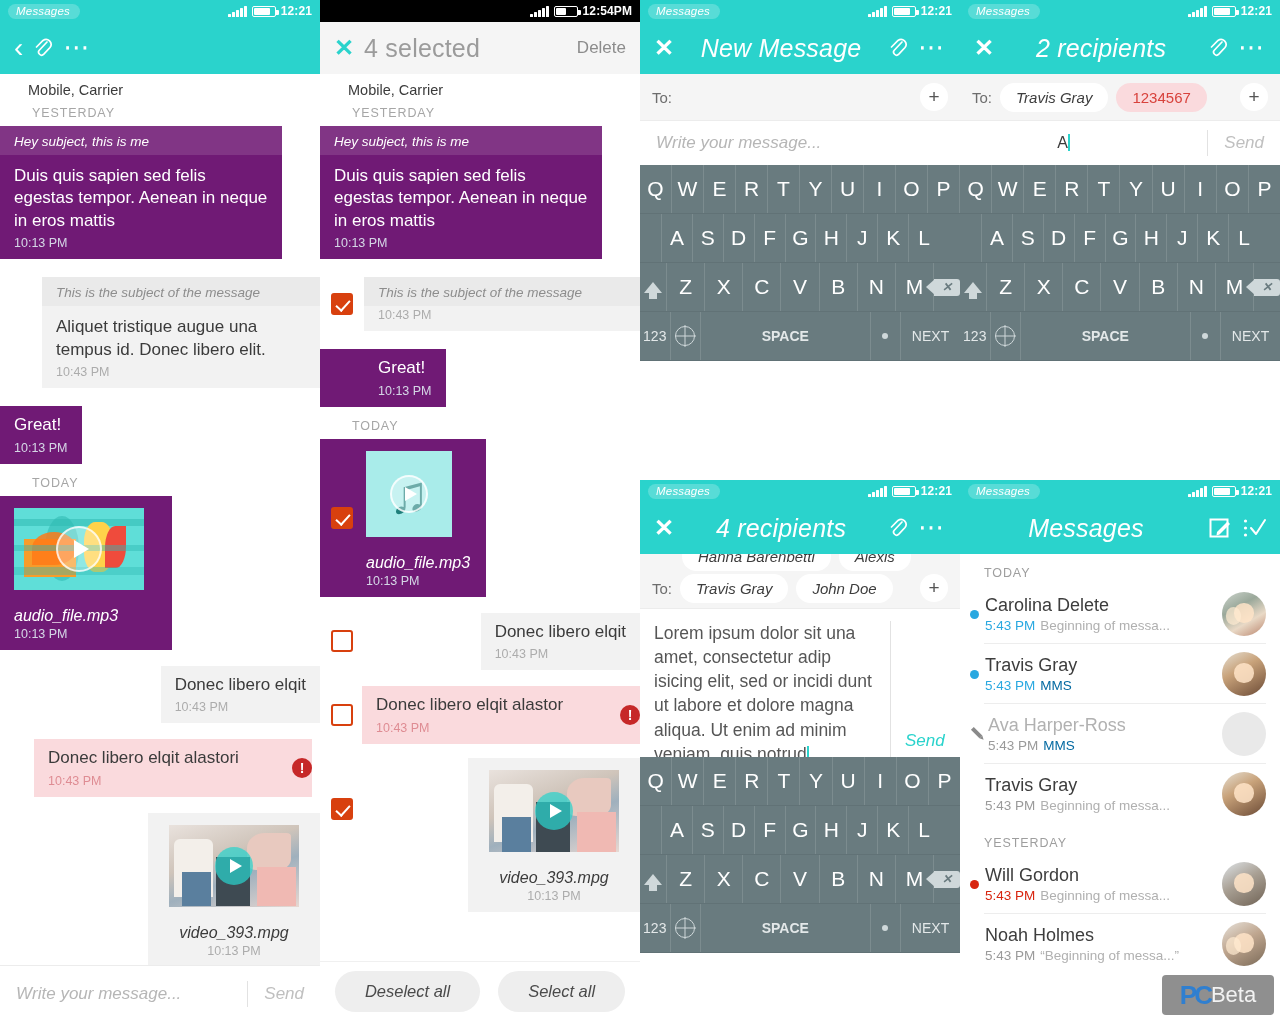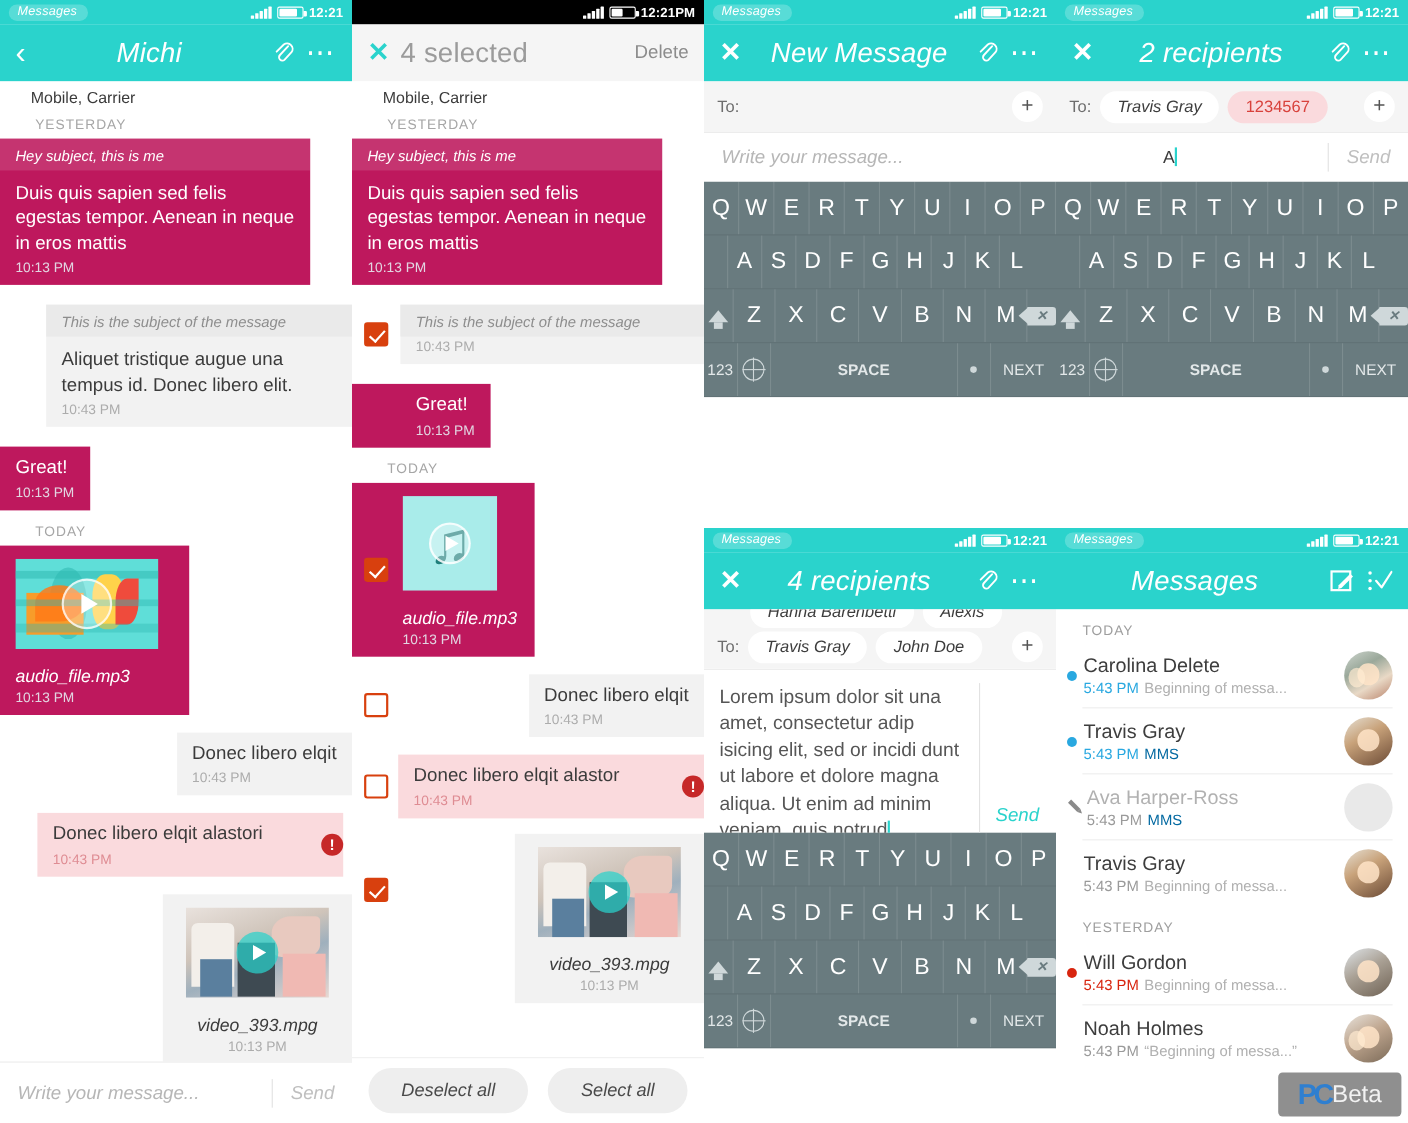--- a/index.html
+++ b/index.html
@@ -61,21 +61,21 @@
   
   .thread { position:relative; background:#fff; }
   .carrier { font-size:14.5px; color:#3b3b3b; padding:8px 0 2px 28px; }
   .daysep { font-size:12.5px; color:#a6a6a6; letter-spacing:.9px; padding:6px 0 6px 32px; }
 
   .row { display:flex; align-items:center; margin-bottom:14px; }
   .row.out { justify-content:flex-start; }
   .row.in  { justify-content:flex-end; }
 
   .bubble { max-width:282px; position:relative; }
-  .bubble.teal { background:#be185d; color:#fff; }
+  .bubble.teal { background:#701a75; color:#fff; }
   .bubble.gray { background:#f2f2f2; color:#3b3b3b; }
   .bubble.err  { background:#fadadd; color:#3b3b3b; }
   .subject {
     font-size:13.5px; font-style:italic; padding:8px 14px 6px 14px;
   }
   .bubble.teal .subject { background:rgba(255,255,255,0.12); color:#fff; }
   .bubble.gray .subject { background:#eaeaea; color:#8d8d8d; }
   .btext { font-size:17px; line-height:1.32; padding:10px 14px 2px 14px; }
   .btime { font-size:12.5px; padding:2px 14px 9px 14px; opacity:.82; }
   .bubble.teal .btime { color:#eafffe; }
@@ -256,21 +256,20 @@
           </span>
         <span class="batt">
             <span style="width:16px"></span>
           </span>
         <span class="clock">12:21</span>
       </span>
     </div>
 
     <div class="appbar">
       <span class="icon-btn back-chev">‹</span>
-      <span class="title">Michi</span>
       <span class="icon-btn">
         <svg class="ic" width="20" height="22" viewBox="0 0 20 22">
             <path d="M14 5 L6.5 13 a3 3 0 0 0 4.3 4.2 L17 10.5 a5 5 0 0 0-7-7 L3.5 10" stroke="#fff" stroke-width="1.7" fill="none" stroke-linecap="round"></path>
           </svg>
       </span>
       <span class="icon-btn dots">⋯</span>
     </div>
 
     <div class="thread" style="height:893px;">
       <div class="carrier">Mobile, Carrier</div>
@@ -374,21 +373,21 @@
         <span class="signal">
             <i></i>
             <i></i>
             <i></i>
             <i></i>
             <i></i>
           </span>
         <span class="batt">
             <span style="width:10px"></span>
           </span>
-        <span class="clock">12:21PM</span>
+        <span class="clock">12:54PM</span>
       </span>
     </div>
 
     <div class="appbar light">
       <span class="icon-btn xmark teal">✕</span>
       <span class="title" style="font-size:25px;font-weight:300;">4 selected</span>
       <span class="delete-lbl">Delete</span>
     </div>
 
     <div class="thread" style="height:889px;">

